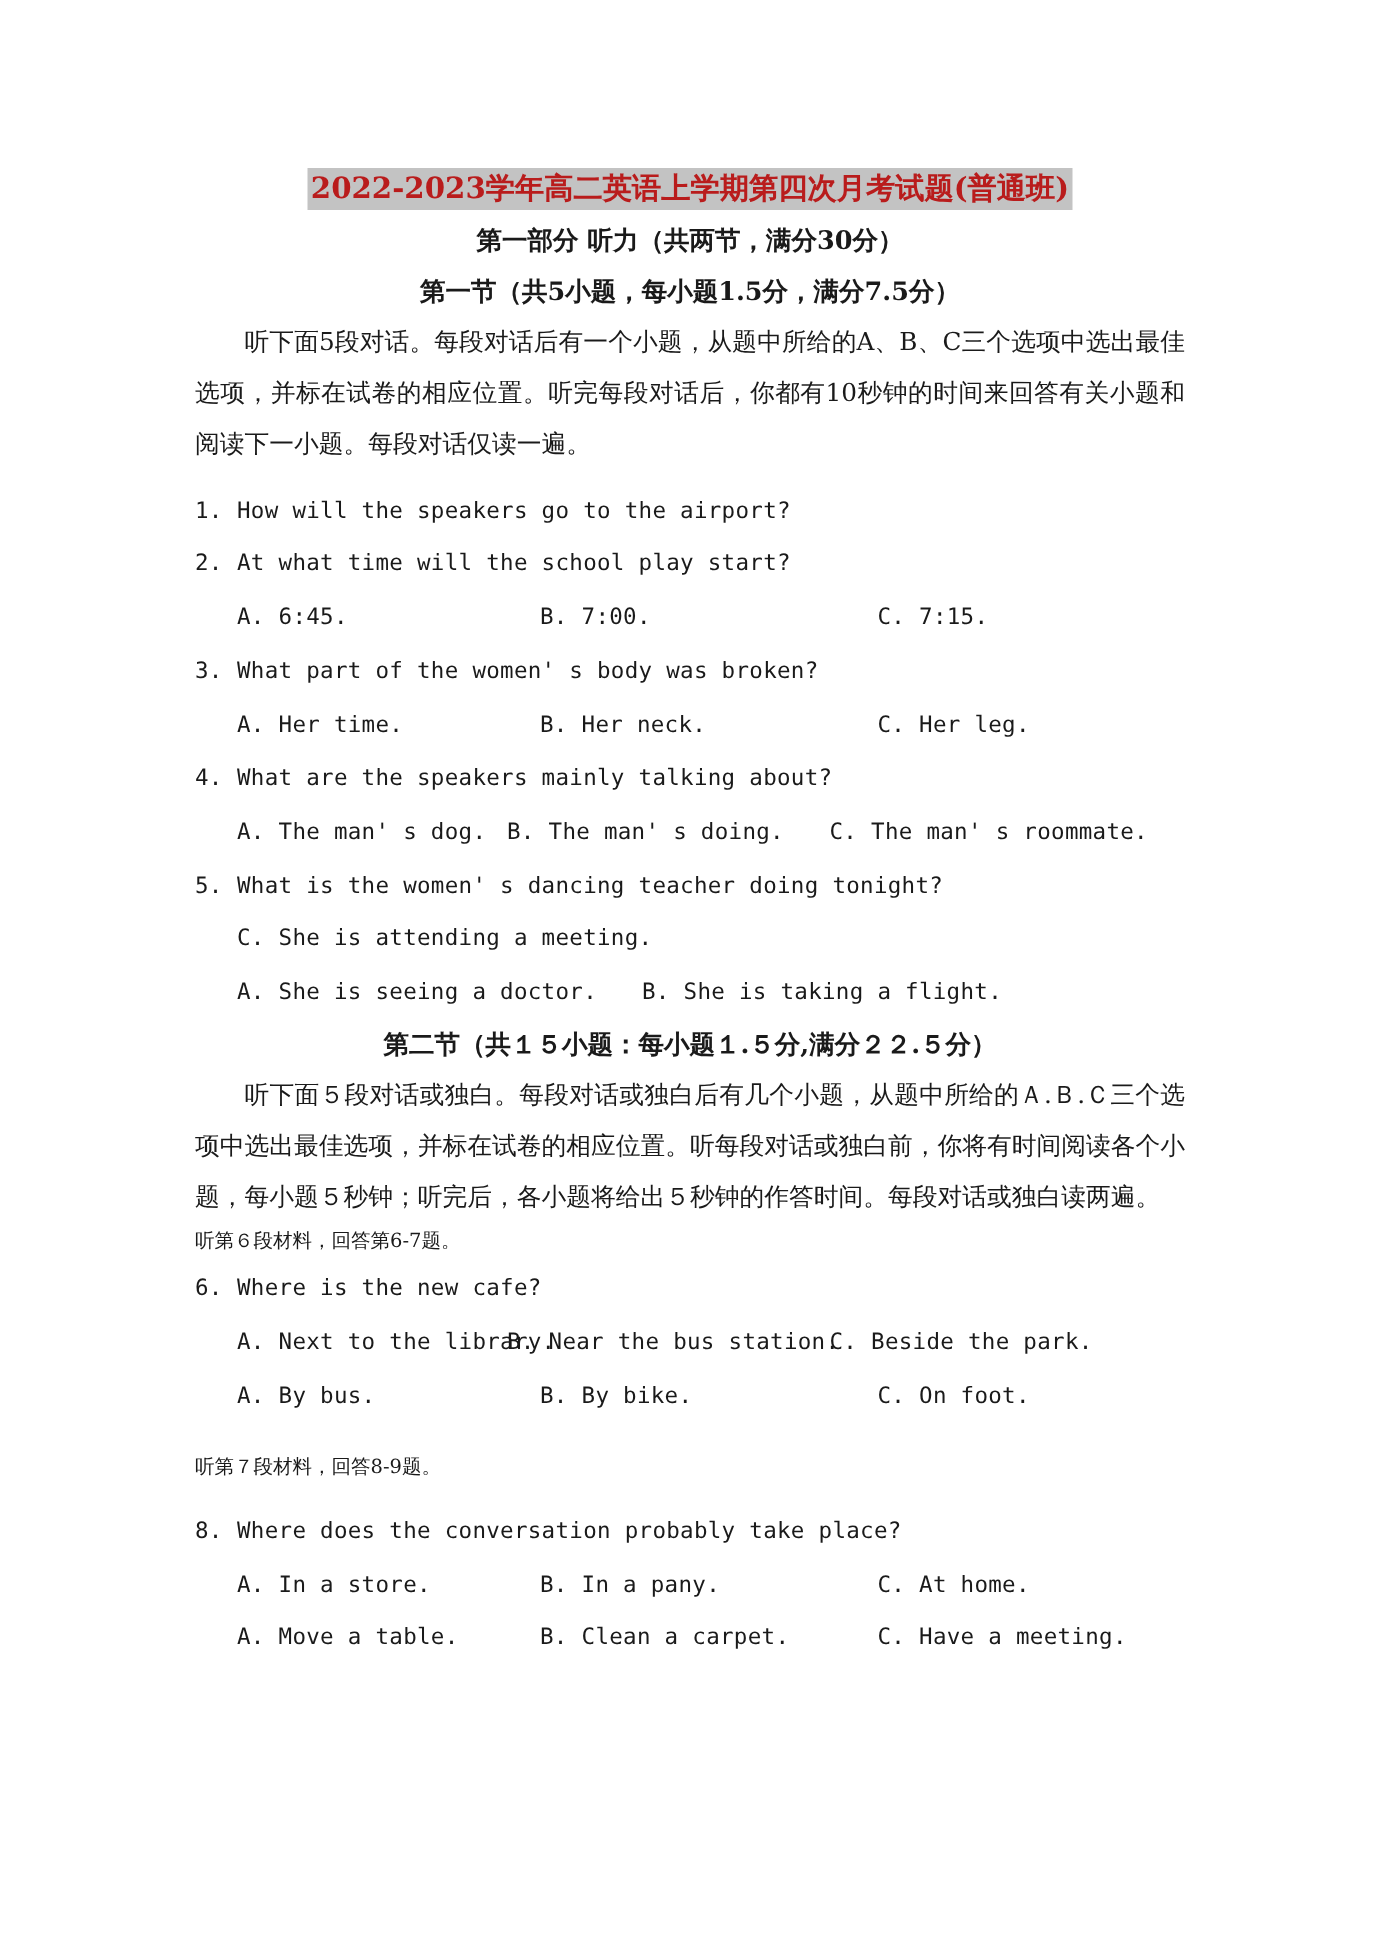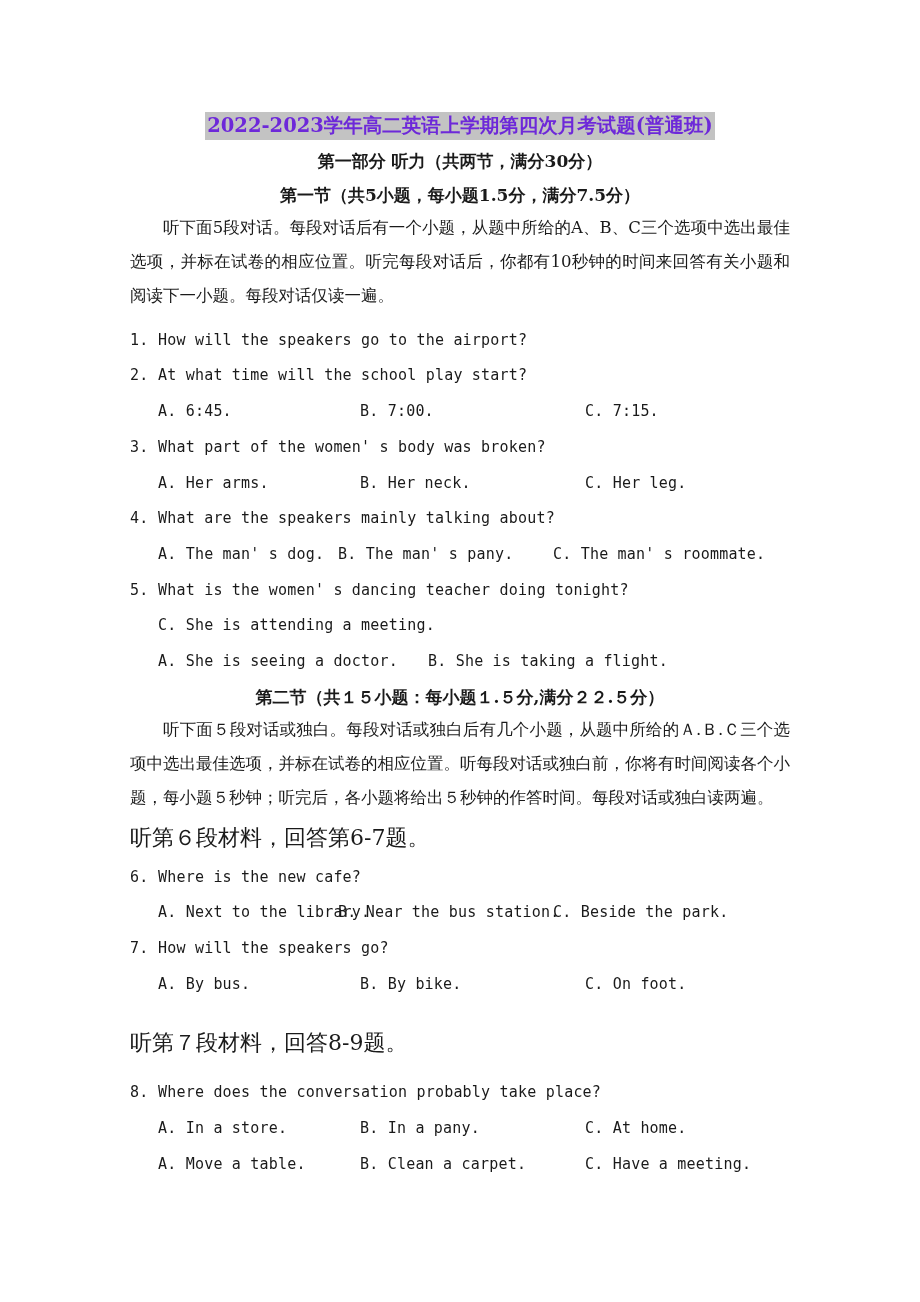--- a/index.html
+++ b/index.html
@@ -31,21 +31,21 @@
 
   
   .title-row {
     text-align: center;
     margin: 0 0 6px 0;
     line-height: 1.1;
   }
   .title-text {
     display: inline-block;
     background: #c3c3c3;
-    color: #6d28d9;
+    color: #b91c1c;
     font-family: "DejaVu Serif", "Liberation Serif", serif;
     font-weight: 700;
     font-size: 19.5px;
     letter-spacing: 0px;
     padding: 3px 2px 4px 2px;
     white-space: nowrap;
   }
 
   
   .cn-head {
@@ -62,21 +62,21 @@
     font-size: 16.5px;
     line-height: 2.05;
     margin: 0;
     text-align: justify;
   }
   .cn-para.indent {
     text-indent: 2em;
   }
   .cn-line {
     font-family: "DejaVu Serif", "Liberation Serif", serif;
-    font-size: 22px;
+    font-size: 13px;
     line-height: 2.05;
     margin: 0;
     white-space: nowrap;
   }
 
   
   .q-block {
     margin: 0;
   }
   .q-stem {
@@ -151,30 +151,30 @@
       <div class="opt-row cols3">
         <span class="opt">A. 6:45.</span><span class="opt">B. 7:00.</span><span class="opt">C. 7:15.</span>
       </div>
     </div>
 
     <div class="q-block">
       <div class="q-stem">
         <span class="q-num">3.</span><span>What part of the women' s body was broken?</span>
       </div>
       <div class="opt-row cols3">
-        <span class="opt">A. Her arms.</span><span class="opt">B. Her neck.</span><span class="opt">C. Her leg.</span>
+        <span class="opt">A. Her time.</span><span class="opt">B. Her neck.</span><span class="opt">C. Her leg.</span>
       </div>
     </div>
 
     <div class="q-block">
       <div class="q-stem">
         <span class="q-num">4.</span><span>What are the speakers mainly talking about?</span>
       </div>
       <div class="opt-row cols3tight">
-        <span class="opt">A. The man' s dog.</span><span class="opt">B. The man' s pany.</span><span class="opt">C. The man' s roommate.</span>
+        <span class="opt">A. The man' s dog.</span><span class="opt">B. The man' s doing.</span><span class="opt">C. The man' s roommate.</span>
       </div>
     </div>
 
     <div class="q-block">
       <div class="q-stem">
         <span class="q-num">5.</span><span>What is the women' s dancing teacher doing tonight?</span>
       </div>
       <div class="opt-row">
         <span class="opt">C. She is attending a meeting.</span>
       </div>
@@ -192,23 +192,20 @@
     <div class="q-block">
       <div class="q-stem">
         <span class="q-num">6.</span><span>Where is the new cafe?</span>
       </div>
       <div class="opt-row cols3tight">
         <span class="opt">A. Next to the library.</span><span class="opt">B. Near the bus station.</span><span class="opt">C. Beside the park.</span>
       </div>
     </div>
 
     <div class="q-block">
-      <div class="q-stem">
-        <span class="q-num">7.</span><span>How will the speakers go?</span>
-      </div>
       <div class="opt-row cols3">
         <span class="opt">A. By bus.</span><span class="opt">B. By bike.</span><span class="opt">C. On foot.</span>
       </div>
     </div>
 
     <div class="spacer-md"></div>
 
     <div class="cn-line">听第７段材料，回答8-9题。</div>
 
     <div class="spacer-sm"></div>

